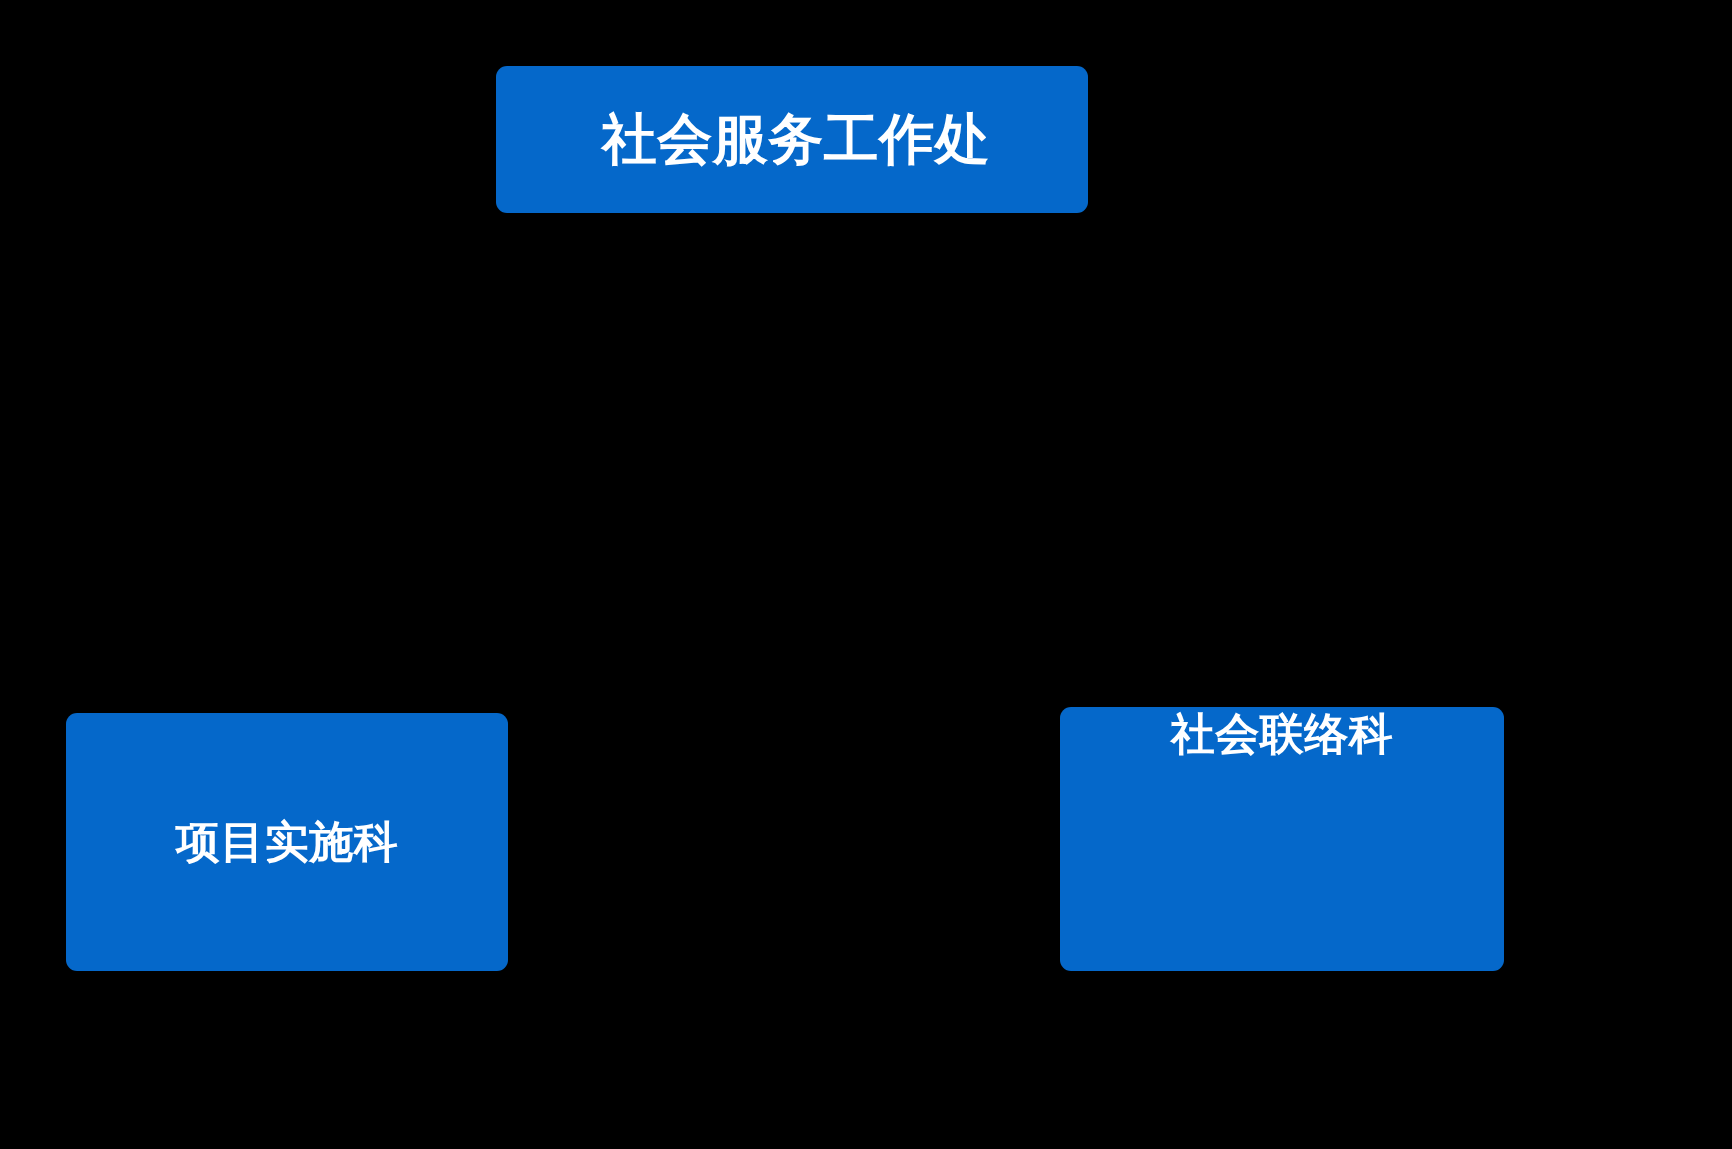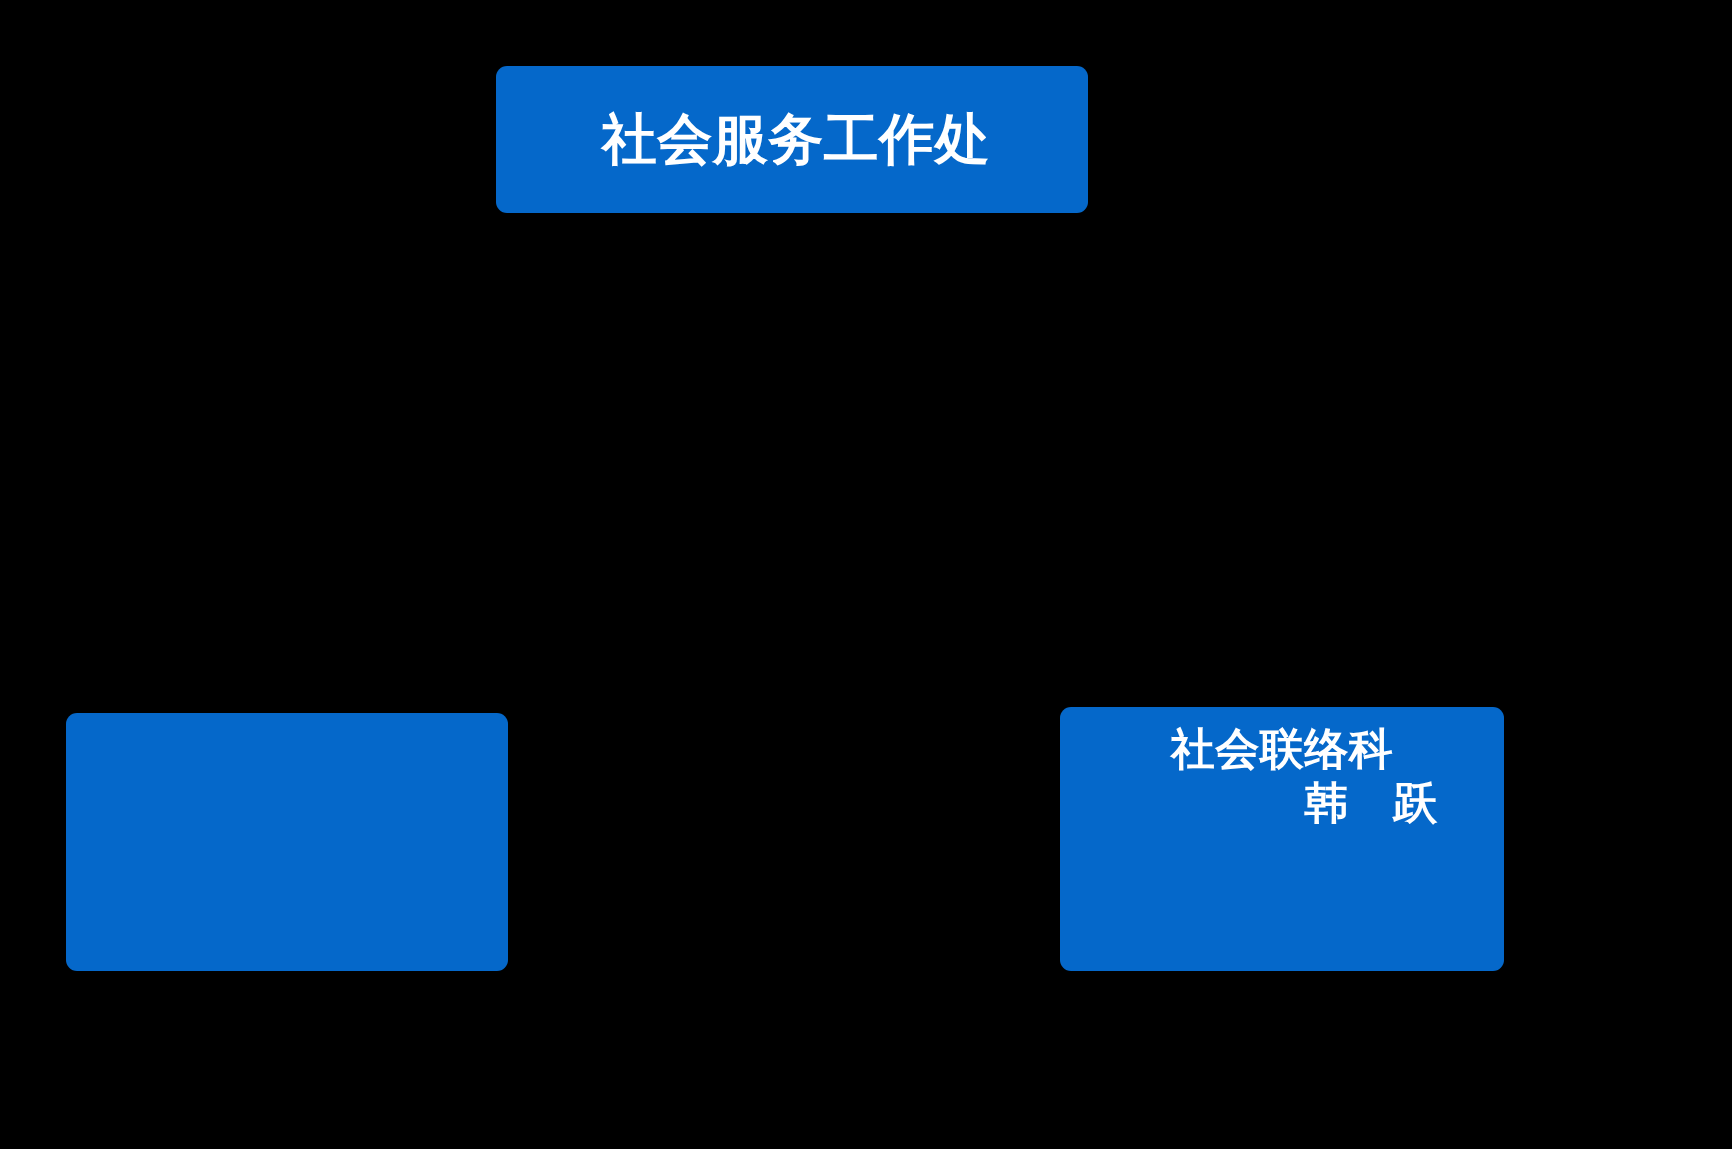--- a/index.html
+++ b/index.html
@@ -58,22 +58,21 @@
     width: 442px;
     height: 258px;
     justify-content: center;
   }
   .node--right {
     left: 1060px;
     top: 707px;
     width: 444px;
     height: 264px;
     justify-content: flex-start;
-    padding-top: 16px;
-    font-family: Liberation Serif, serif;
+    padding-top: 0;
   }
 
   .node-line {
     white-space: pre;
     display: block;
   }
   .node-line--title {
     display: block;
   }
 
@@ -94,20 +93,20 @@
 
   <div class="connector" style="left:791px; top:213px; width:3px; height:474px;"></div>
 
   <div class="connector" style="left:286px; top:687px; width:1010px; height:3px;"></div>
 
   <div class="connector" style="left:286px; top:687px; width:3px; height:26px;"></div>
 
   <div class="connector" style="left:1293px; top:687px; width:3px; height:20px;"></div>
 
   <div class="node node--leaf node--left">
+    <span class="node-line node-line--title">项目实施科</span>
   </div>
 
   <div class="node node--leaf node--right">
     <span class="node-line node-line--title">社会联络科</span>
-    <span class="node-line">　　　　韩　跃</span>
   </div>
 
 </div>
 
 </body></html>

